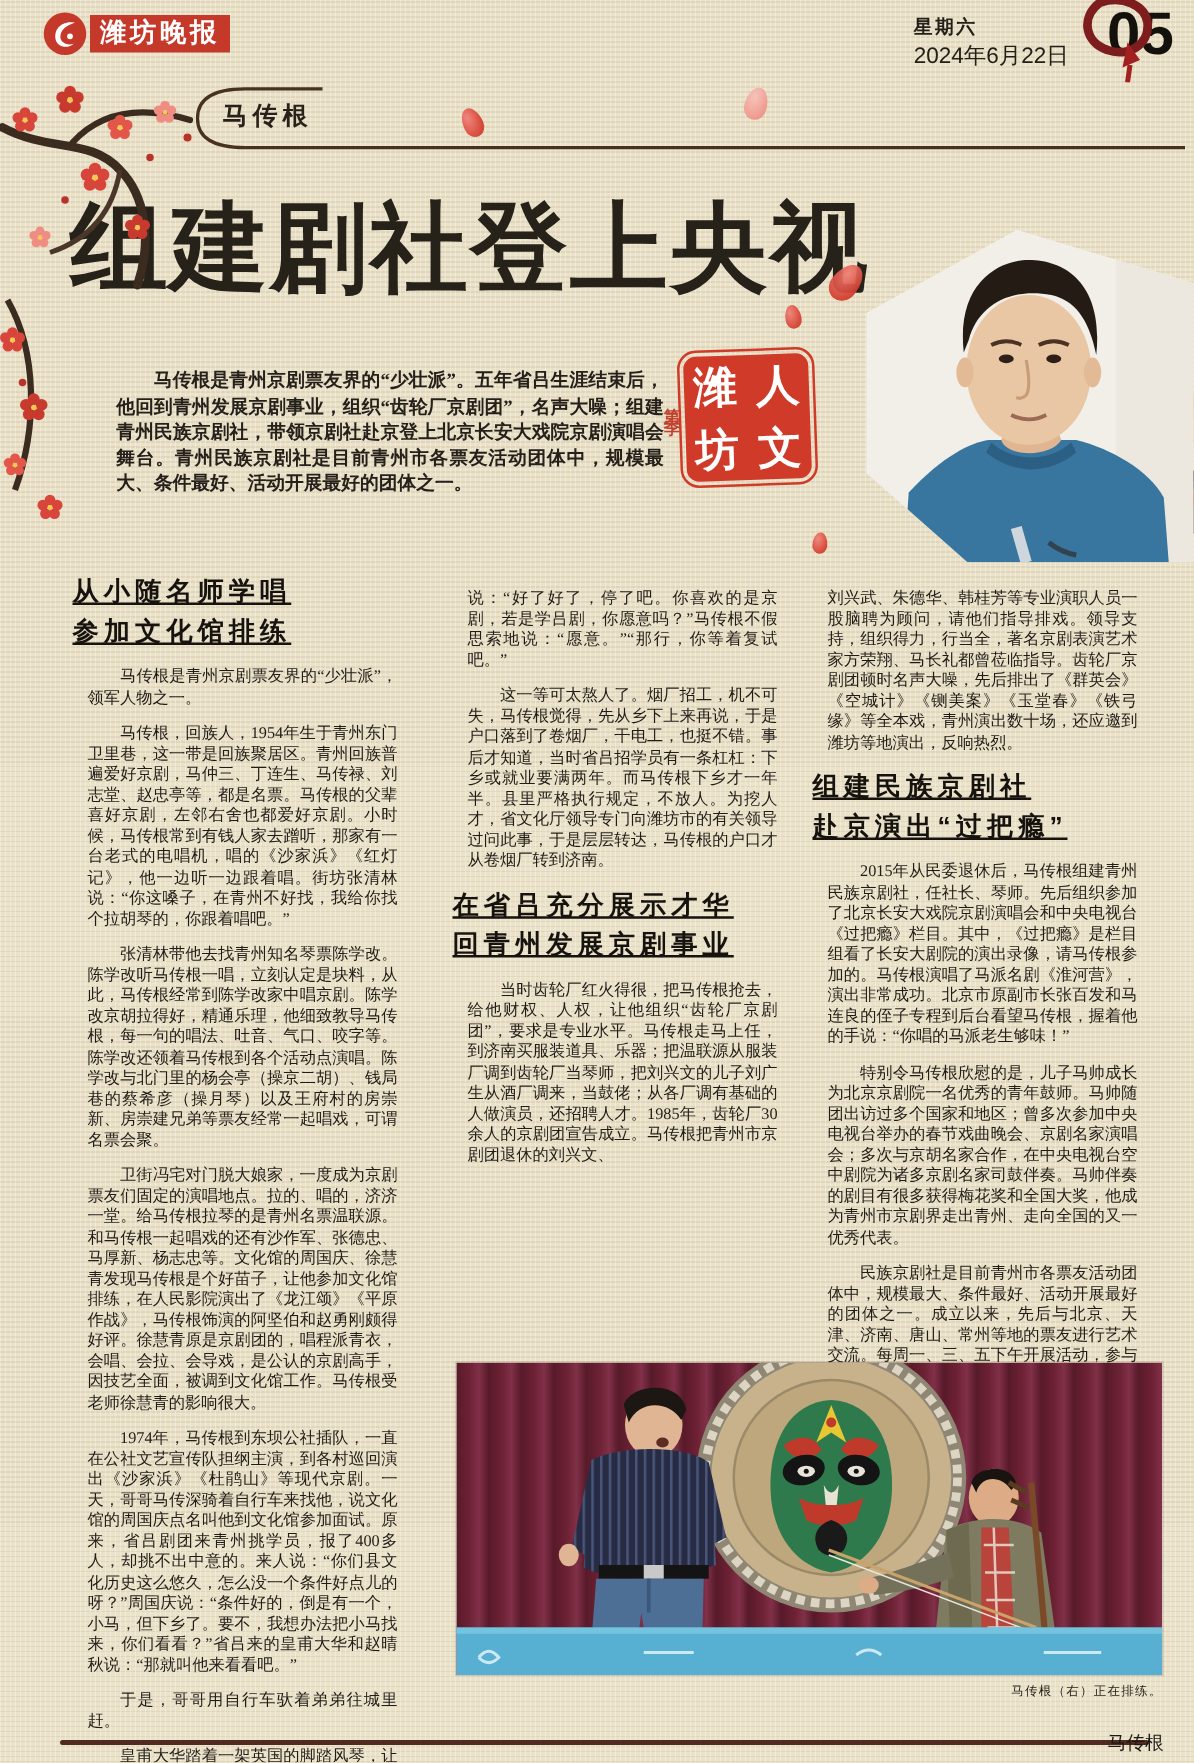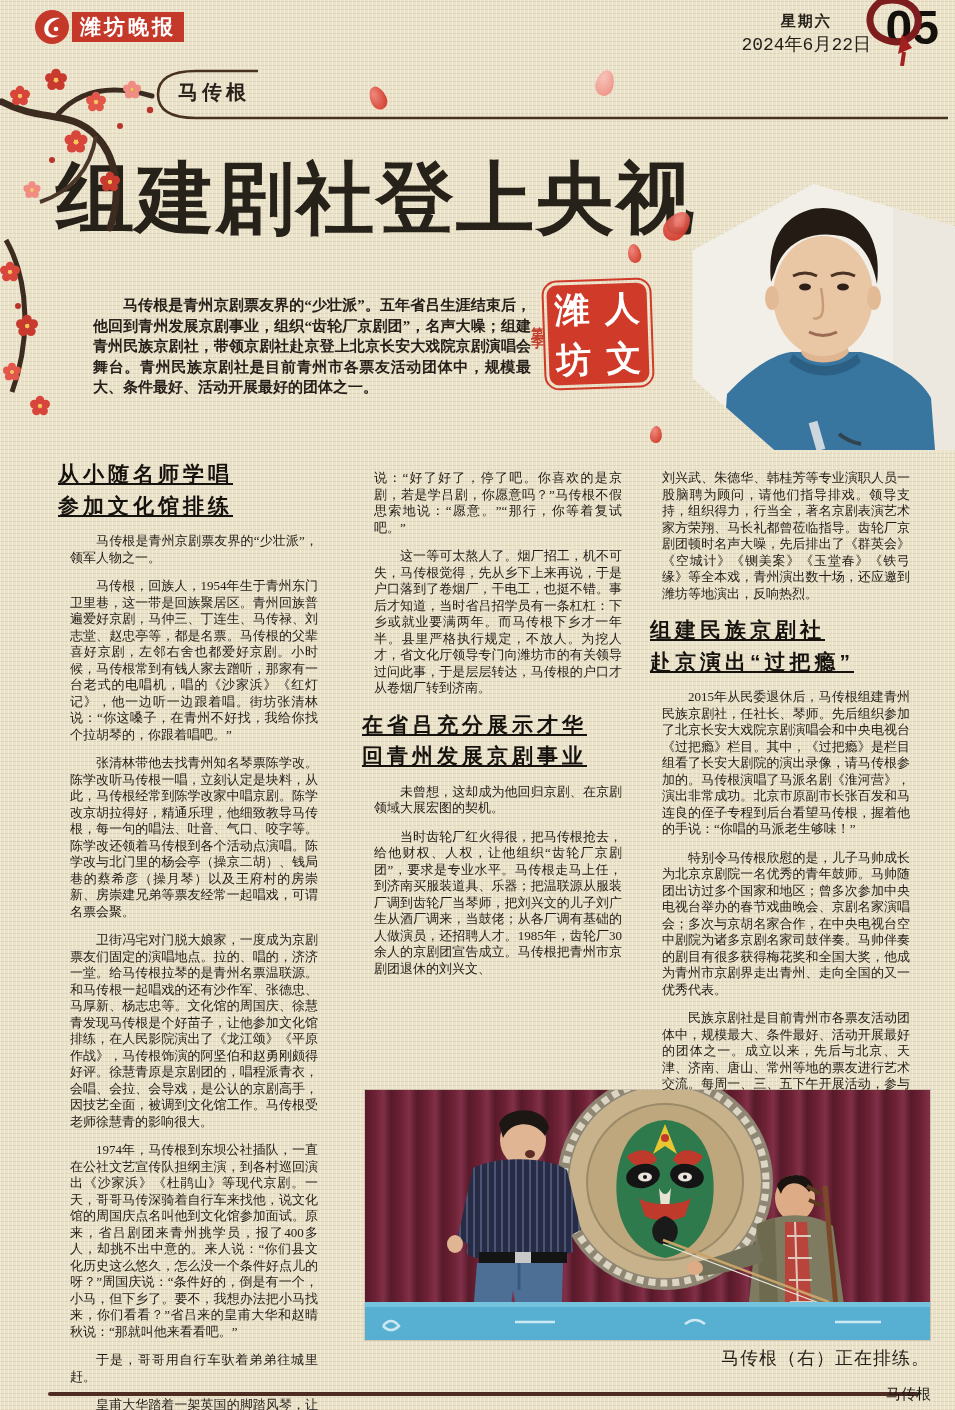--- a/index.html
+++ b/index.html
@@ -23,22 +23,22 @@
   .mh-text{
     background:#c5392a;color:#fff;font-weight:bold;font-size:21px;
     letter-spacing:3px;padding:4px 8px 5px 8px;line-height:1;
     font-family:"Liberation Sans","DejaVu Sans",sans-serif;
   }
   .page-title{
     position:absolute;left:0;right:0;top:24px;text-align:center;
     font-size:31px;font-weight:800;letter-spacing:3px;color:#191511;
     font-family:"Liberation Sans","DejaVu Sans",sans-serif;
   }
-  .date-block{position:absolute;right:96px;top:12px;text-align:center;color:#242018;
-    font-family:Liberation Mono, monospace;}
+  .date-block{position:absolute;right:112px;top:12px;text-align:left;color:#242018;
+    font-family:Liberation Sans, sans-serif;}
   .date-block .weekday{font-size:15px;font-weight:bold;letter-spacing:2px;}
   .date-block .date{font-size:18px;margin-top:1px;}
   .page-num{
     position:absolute;right:28px;top:0px;font-size:48px;font-weight:800;color:#14100c;
     font-family:"Liberation Sans","DejaVu Sans",sans-serif;
   }
 
   
   .kicker-line{position:absolute;left:0;top:64px;width:955px;height:64px;pointer-events:none;}
   .kicker-text{
@@ -98,21 +98,21 @@
   .col > .sec-head:first-child{margin-top:0;}
 
   
   .rehearsal{
     position:absolute;left:365px;top:1090px;width:565px;height:250px;overflow:hidden;z-index:4;
     box-shadow:0 0 0 1px rgba(60,30,20,.15);
   }
   .rehearsal svg{display:block;width:100%;height:100%;}
   .photo-caption{
     position:absolute;left:365px;top:1346px;width:565px;text-align:right;
-    font-size:18px;color:#241f18;letter-spacing:1px;
+    font-size:10px;color:#241f18;letter-spacing:1px;
   }
 
   
   .plum-branch{position:absolute;left:0;top:40px;width:190px;height:400px;pointer-events:none;z-index:2;}
   .fan{position:absolute;left:806px;top:192px;width:149px;height:235px;pointer-events:none;z-index:1;}
   .knot{position:absolute;left:862px;top:0;width:76px;height:66px;z-index:2;}
   .petal{position:absolute;border-radius:50% 50% 50% 50%/62% 62% 40% 40%;
     background:radial-gradient(ellipse at 35% 30%, #f08076, #d33b2c 72%);opacity:.92;z-index:3;}
   .petal.light{background:radial-gradient(ellipse at 35% 30%, #f8c0b8, #ef9287 75%);}
   .bottom-rule{position:absolute;left:48px;right:48px;top:1392px;height:4px;background:#4f2b22;border-radius:2px;}
@@ -269,21 +269,20 @@
       <p class="para">于是，哥哥用自行车驮着弟弟往城里赶。</p>
       <p class="para">皇甫大华踏着一架英国的脚踏风琴，让马传根唱。马传根唱的是《沙家浜》选段《朝霞映在阳澄湖上》。只唱了两三句，皇甫大华就</p>
     </div>
   <div class="col col-2">
       <p class="para noind">说：“好了好了，停了吧。你喜欢的是京剧，若是学吕剧，你愿意吗？”马传根不假思索地说：“愿意。”“那行，你等着复试吧。”</p>
       <p class="para">这一等可太熬人了。烟厂招工，机不可失，马传根觉得，先从乡下上来再说，于是户口落到了卷烟厂，干电工，也挺不错。事后才知道，当时省吕招学员有一条杠杠：下乡或就业要满两年。而马传根下乡才一年半。县里严格执行规定，不放人。为挖人才，省文化厅领导专门向潍坊市的有关领导过问此事，于是层层转达，马传根的户口才从卷烟厂转到济南。</p>
       <h3 class="sec-head">
         <span>在省吕充分展示才华</span>
         <span>回青州发展京剧事业</span>
       </h3>
-      <p class="para">未曾想，这却成为他回归京剧、在京剧领域大展宏图的契机。</p>
       <p class="para">当时齿轮厂红火得很，把马传根抢去，给他财权、人权，让他组织“齿轮厂京剧团”，要求是专业水平。马传根走马上任，到济南买服装道具、乐器；把温联源从服装厂调到齿轮厂当琴师，把刘兴文的儿子刘广生从酒厂调来，当鼓佬；从各厂调有基础的人做演员，还招聘人才。1985年，齿轮厂30余人的京剧团宣告成立。马传根把青州市京剧团退休的刘兴文、</p>
     </div>
   <div class="col col-3">
       <p class="para noind">刘兴武、朱德华、韩桂芳等专业演职人员一股脑聘为顾问，请他们指导排戏。领导支持，组织得力，行当全，著名京剧表演艺术家方荣翔、马长礼都曾莅临指导。齿轮厂京剧团顿时名声大噪，先后排出了《群英会》《空城计》《铡美案》《玉堂春》《铁弓缘》等全本戏，青州演出数十场，还应邀到潍坊等地演出，反响热烈。</p>
       <h3 class="sec-head">
         <span>组建民族京剧社</span>
         <span>赴京演出“过把瘾”</span>
       </h3>
       <p class="para">2015年从民委退休后，马传根组建青州民族京剧社，任社长、琴师。先后组织参加了北京长安大戏院京剧演唱会和中央电视台《过把瘾》栏目。其中，《过把瘾》是栏目组看了长安大剧院的演出录像，请马传根参加的。马传根演唱了马派名剧《淮河营》，演出非常成功。北京市原副市长张百发和马连良的侄子专程到后台看望马传根，握着他的手说：“你唱的马派老生够味！”</p>
       <p class="para">特别令马传根欣慰的是，儿子马帅成长为北京京剧院一名优秀的青年鼓师。马帅随团出访过多个国家和地区；曾多次参加中央电视台举办的春节戏曲晚会、京剧名家演唱会；多次与京胡名家合作，在中央电视台空中剧院为诸多京剧名家司鼓伴奏。马帅伴奏的剧目有很多获得梅花奖和全国大奖，他成为青州市京剧界走出青州、走向全国的又一优秀代表。</p>

